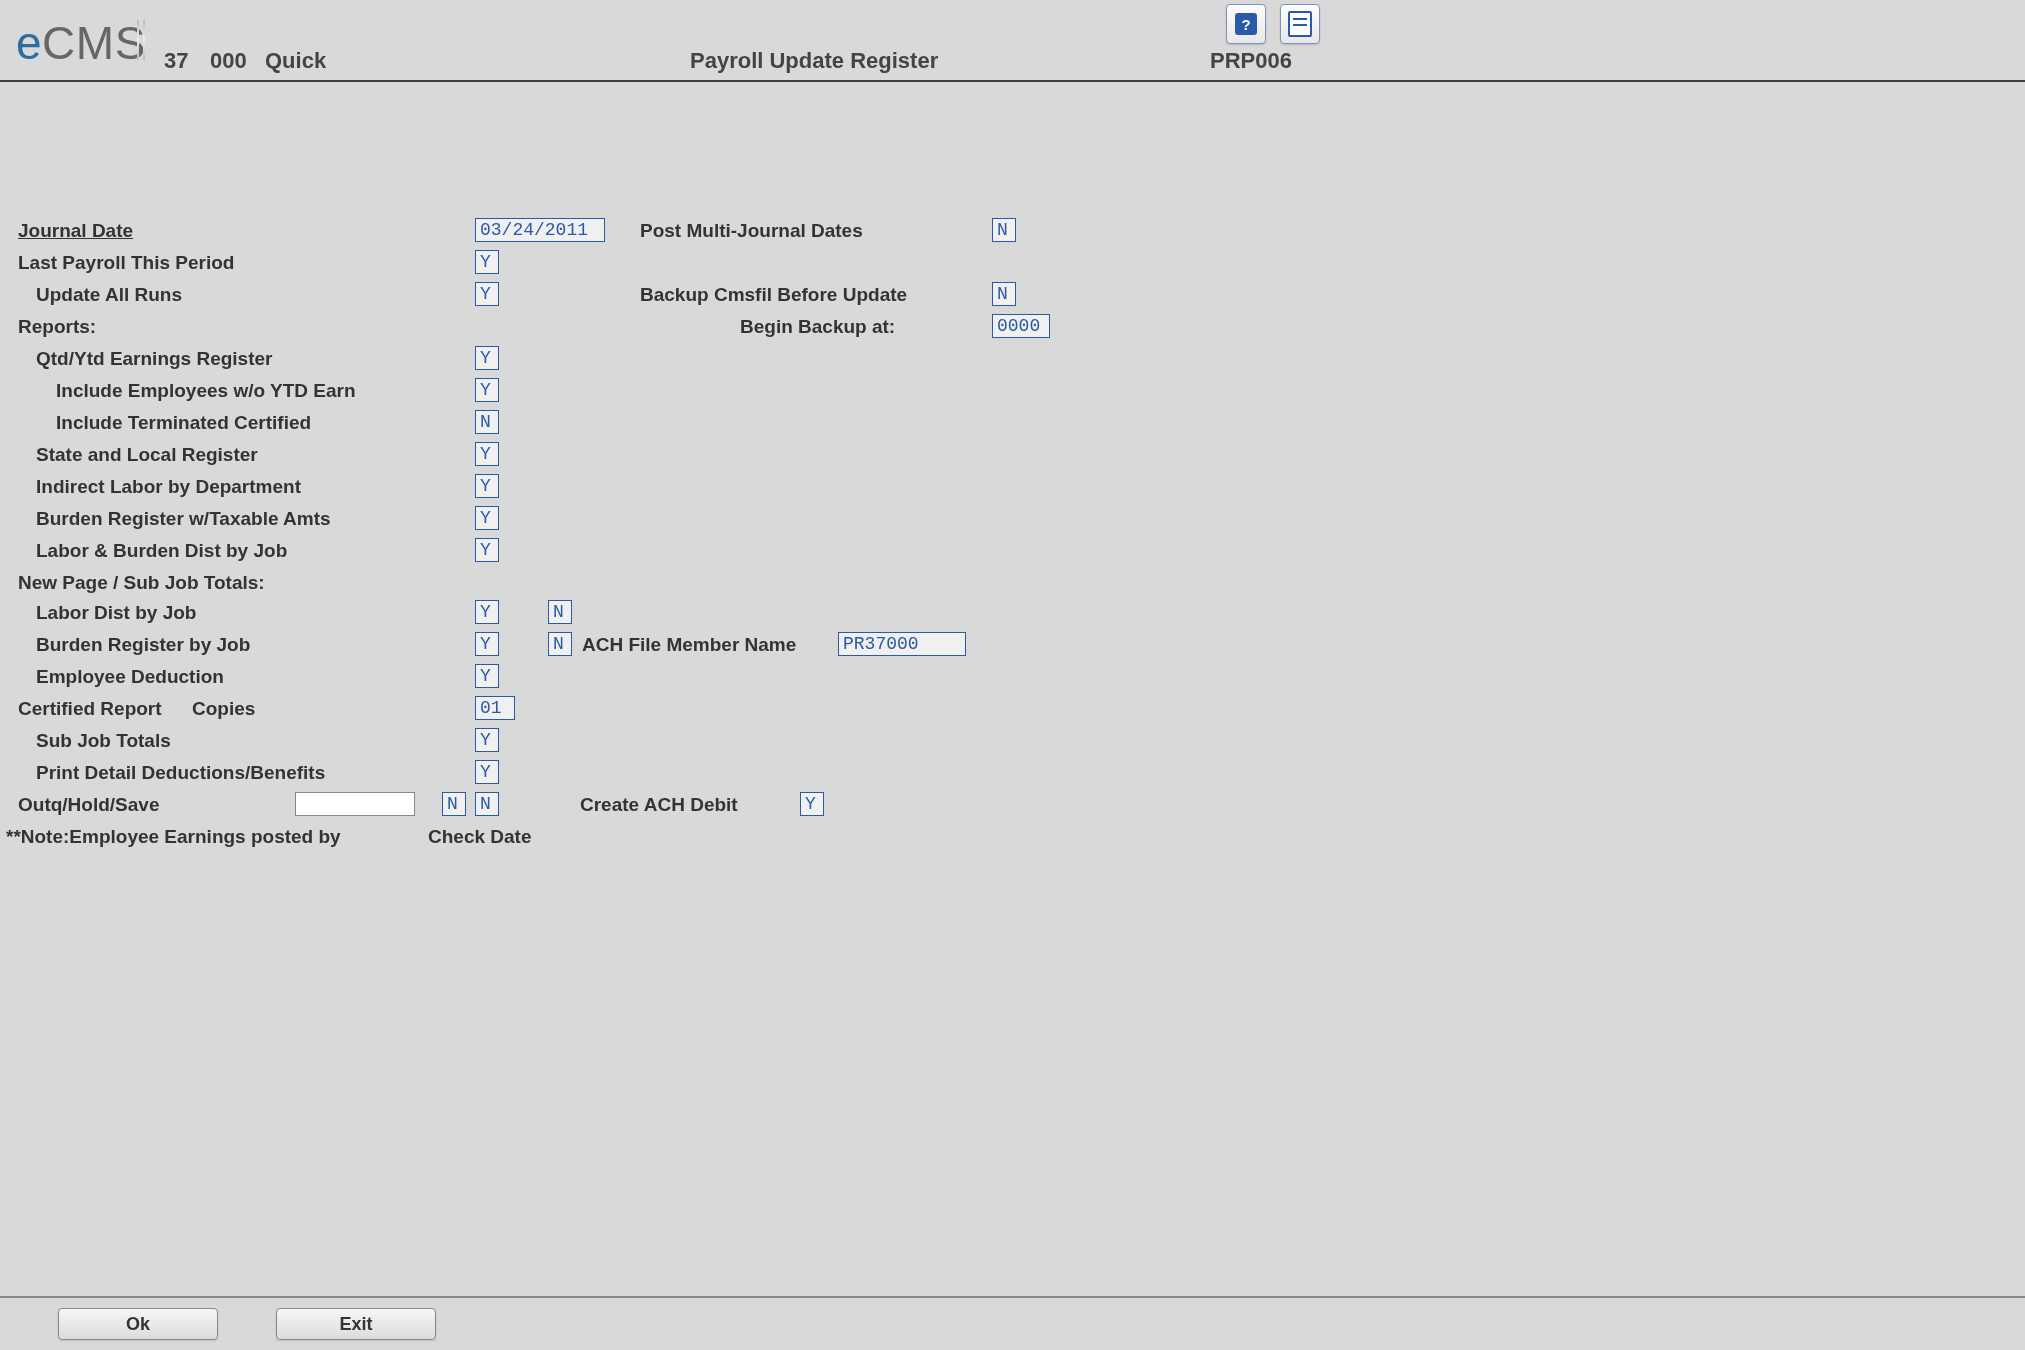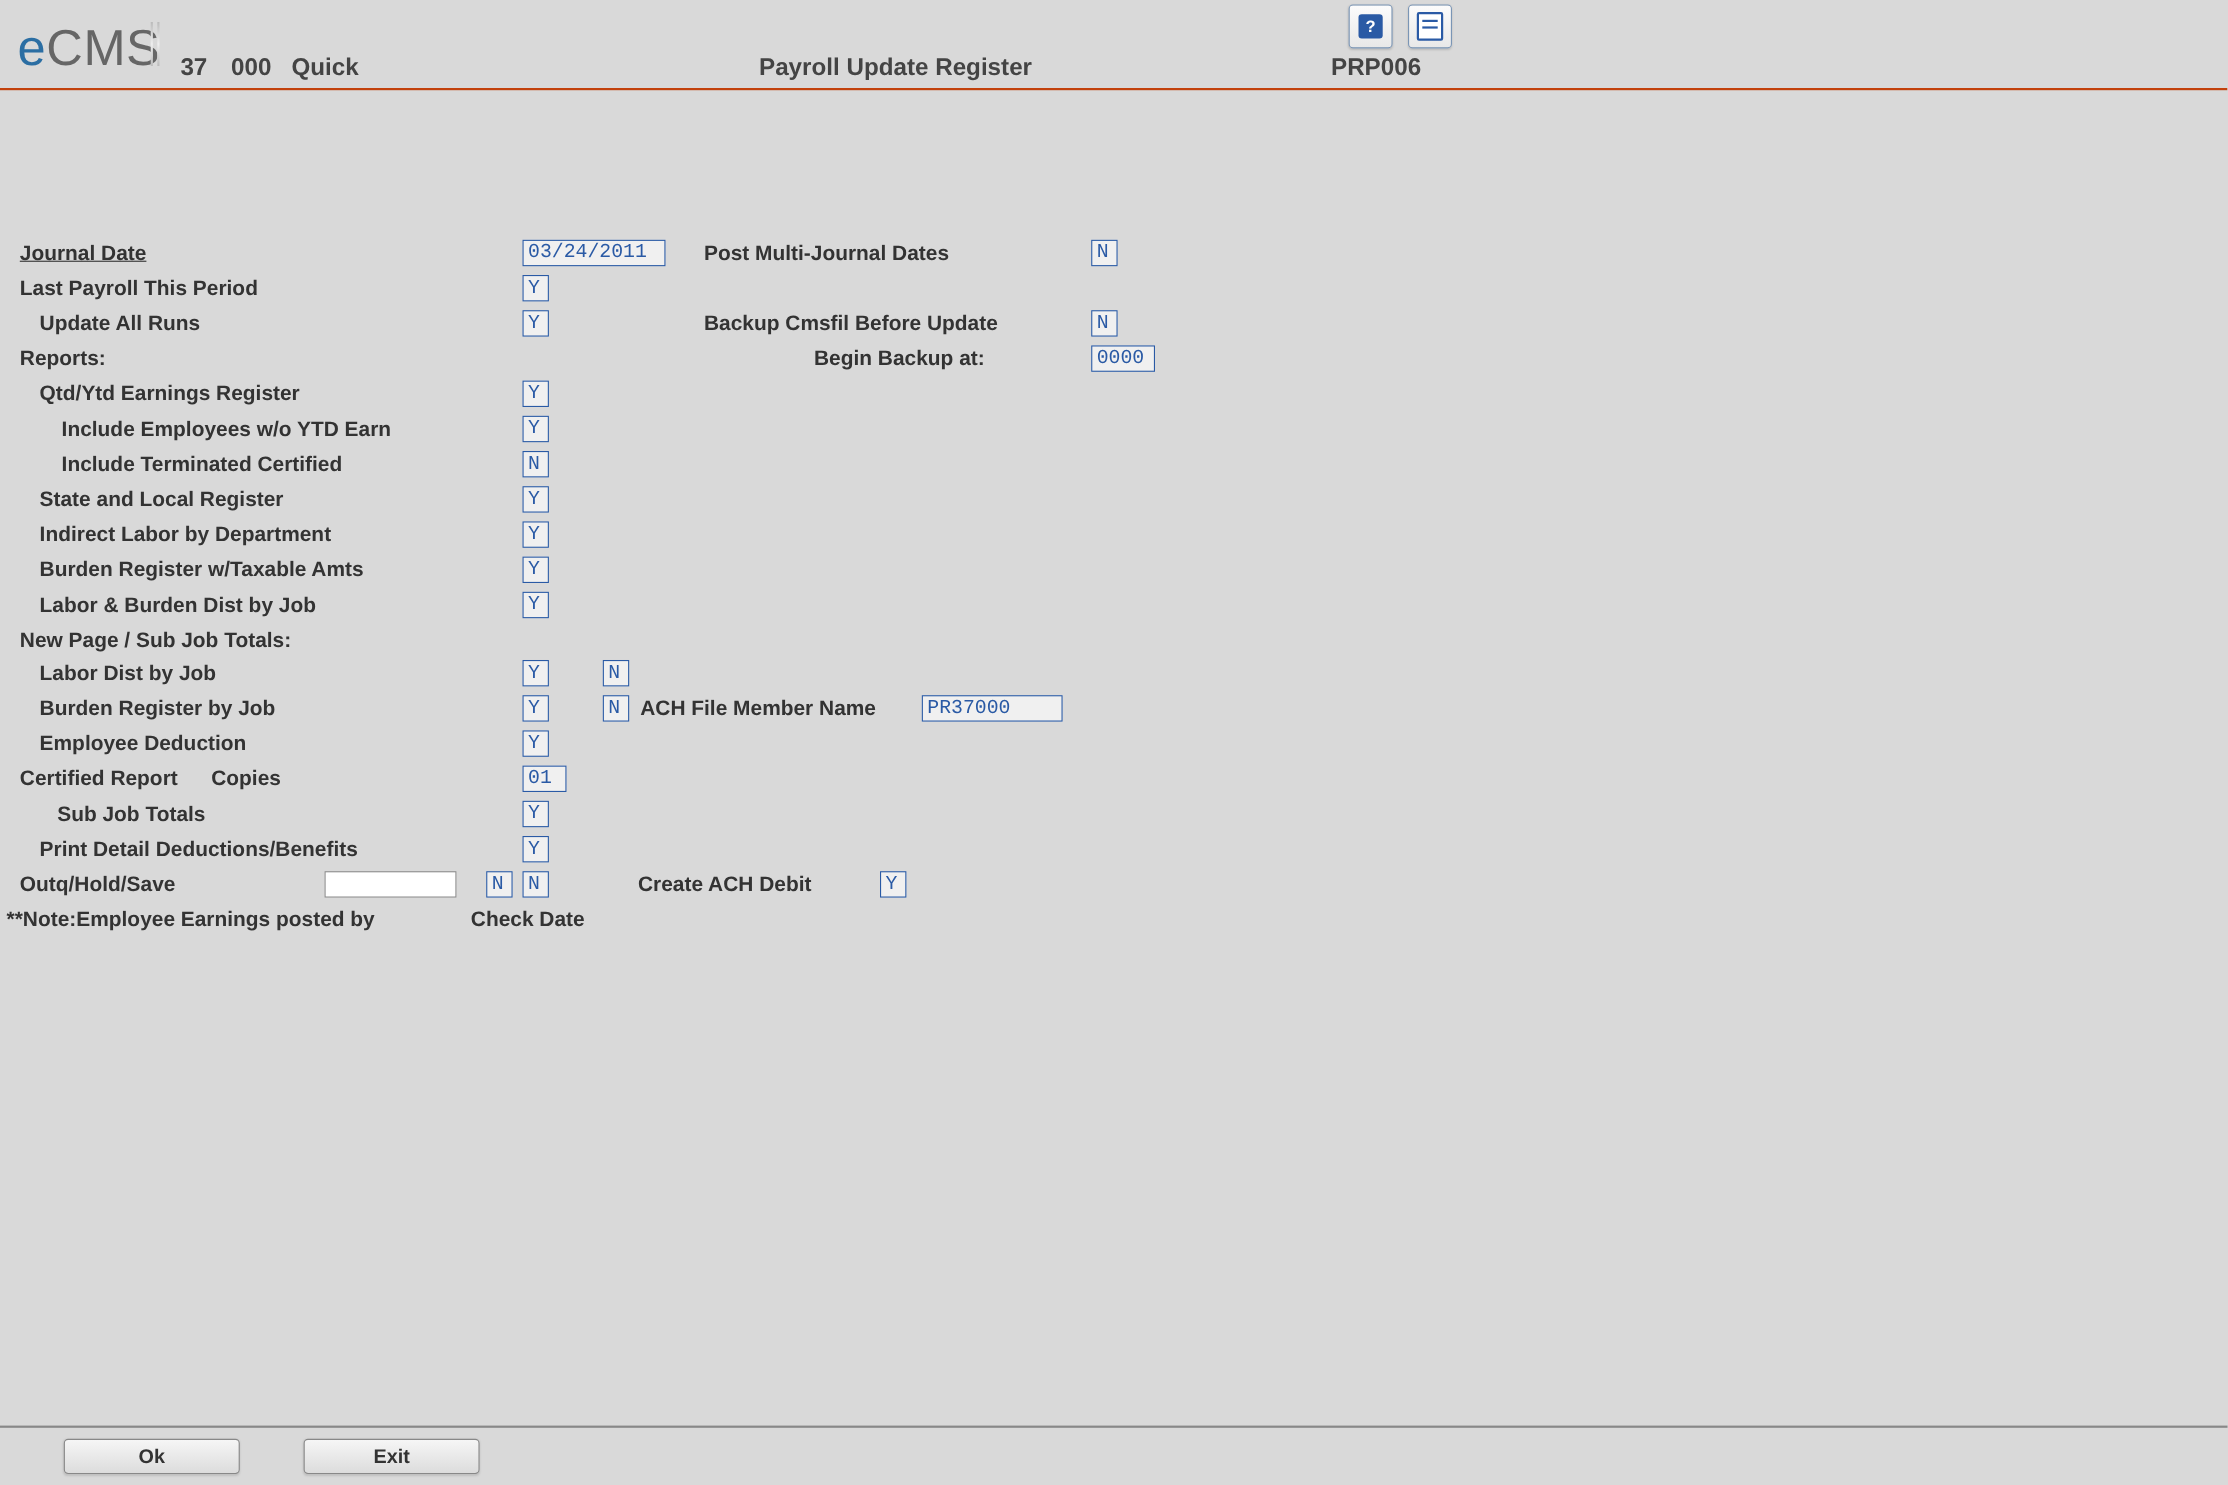--- a/index.html
+++ b/index.html
@@ -9,21 +9,21 @@
     height: 1350px;
     background: #d9d9d9;
     font-family: Arial, Helvetica, sans-serif;
     font-size: 18px;
     color: #333;
     overflow: hidden;
   }
   .header {
     position: relative;
     height: 80px;
-    border-bottom: 2px solid #c2410c;
+    border-bottom: 2px solid #404040;
   }
   .logo {
     position: absolute;
     left: 16px;
     top: 16px;
     font-size: 46px;
     font-weight: 500;
     letter-spacing: 0.5px;
     color: #666;
     font-family: Arial, sans-serif;
@@ -244,21 +244,21 @@
   <span class="lbl" style="left:582px; top:552px;">ACH File Member Name</span>
   <input class="in in-ach" style="left: 838px; top: 550px;" value="PR37000">
 
   <span class="lbl" style="left:36px;  top:584px;">Employee Deduction</span>
   <input class="in in-yn" style="left: 475px; top: 582px;" value="Y">
 
   <span class="lbl" style="left:18px;  top:616px;">Certified Report</span>
   <span class="lbl" style="left:192px; top:616px;">Copies</span>
   <input class="in in-copies" style="left: 475px; top: 614px;" value="01">
 
-  <span class="lbl" style="left:36px;  top:648px;margin-left:16px;">Sub Job Totals</span>
+  <span class="lbl" style="left:36px;  top:648px;">Sub Job Totals</span>
   <input class="in in-yn" style="left: 475px; top: 646px;" value="Y">
 
   <span class="lbl" style="left:36px;  top:680px;">Print Detail Deductions/Benefits</span>
   <input class="in in-yn" style="left: 475px; top: 678px;" value="Y">
 
   <span class="lbl" style="left:18px;  top:712px;">Outq/Hold/Save</span>
   <input class="in in-outq" style="left: 295px; top: 710px;" value="">
   <input class="in in-yn" style="left: 442px; top: 710px;" value="N">
   <input class="in in-yn" style="left: 475px; top: 710px;" value="N">
   <span class="lbl" style="left:580px; top:712px;">Create ACH Debit</span>

